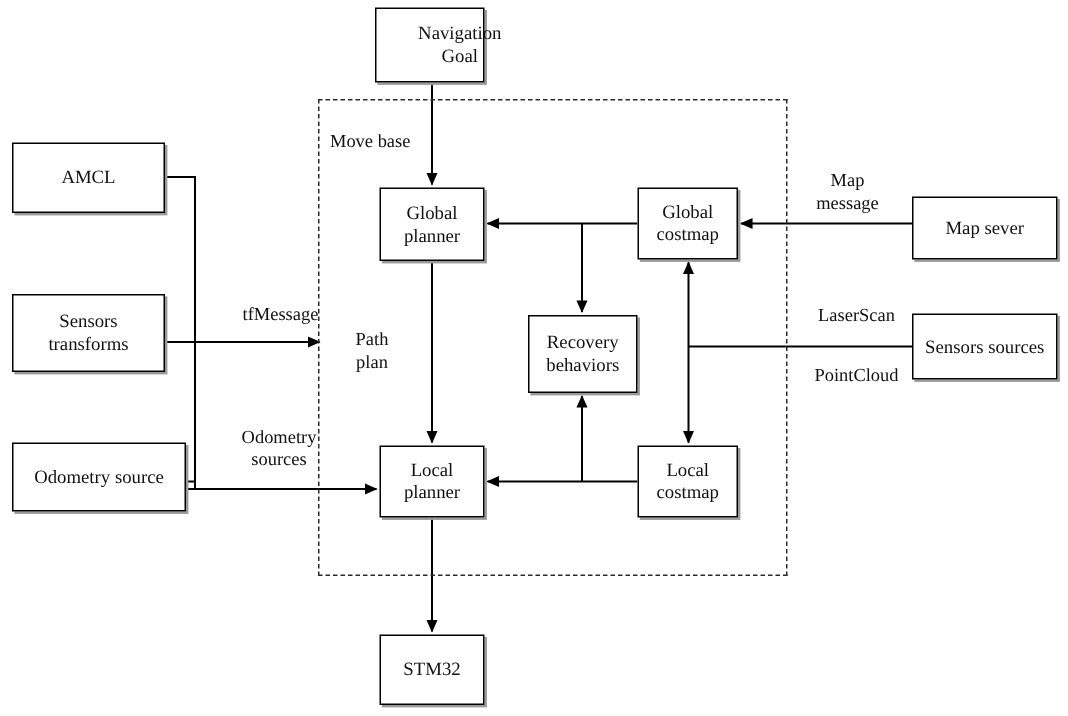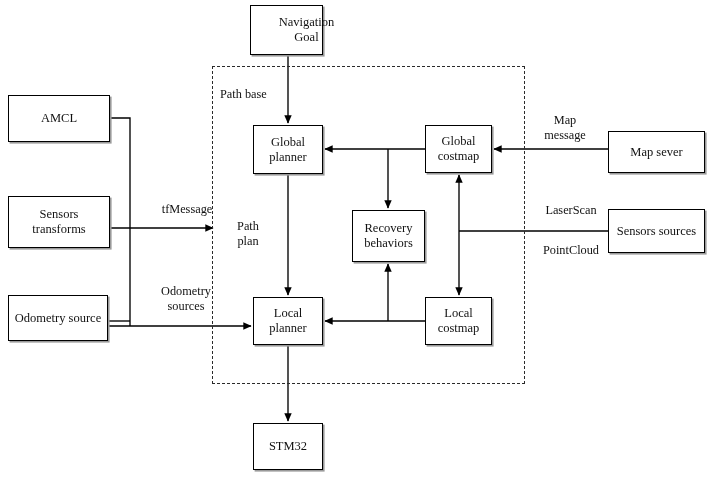--- a/index.html
+++ b/index.html
@@ -61,21 +61,21 @@
     background:transparent;
     z-index:1;
   }
 </style>
 </head>
 <body>
 
 <div id="canvas">
 
   <div class="dashed-group" id="group-box" style="left: 212px; top: 66px; width: 313px; height: 318px;"></div>
-  <div class="group-label" id="group-label" style="left: 220px; top: 87px;">Path base</div>
+  <div class="group-label" id="group-label" style="left: 220px; top: 87px;">Move base</div>
 
   <svg id="edges" viewBox="0 0 712 477">
     <defs>
       <marker id="ah" viewBox="0 0 10 10" refX="9.2" refY="5" markerWidth="6.2" markerHeight="6.2" orient="auto-start-reverse">
         <path d="M 0 0.6 L 10 5 L 0 9.4 z" fill="#000000"></path>
       </marker>
     </defs>
     <g stroke="#000000" stroke-width="1.35" fill="none" stroke-linecap="butt">
 
       <path d="M 288,55 L 288,123" marker-end="url(#ah)"></path>
@@ -115,21 +115,21 @@
         <span>Navigation
 Goal</span>
       </div>
       <div class="node" style="left: 8px; top: 95px; width: 102px; height: 47px;">
         <span>AMCL</span>
       </div>
       <div class="node" style="left: 8px; top: 196px; width: 102px; height: 52px;">
         <span>Sensors
 transforms</span>
       </div>
-      <div class="node" style="left: 8px; top: 295px; width: 100px; height: 46px;">
+      <div class="node" style="left: 8px; top: 295px; width: 116px; height: 46px;">
         <span>Odometry source</span>
       </div>
       <div class="node" style="left: 253px; top: 125px; width: 70px; height: 49px;">
         <span>Global
 planner</span>
       </div>
       <div class="node" style="left: 352px; top: 210px; width: 73px; height: 52px;">
         <span>Recovery
 behaviors</span>
       </div>

